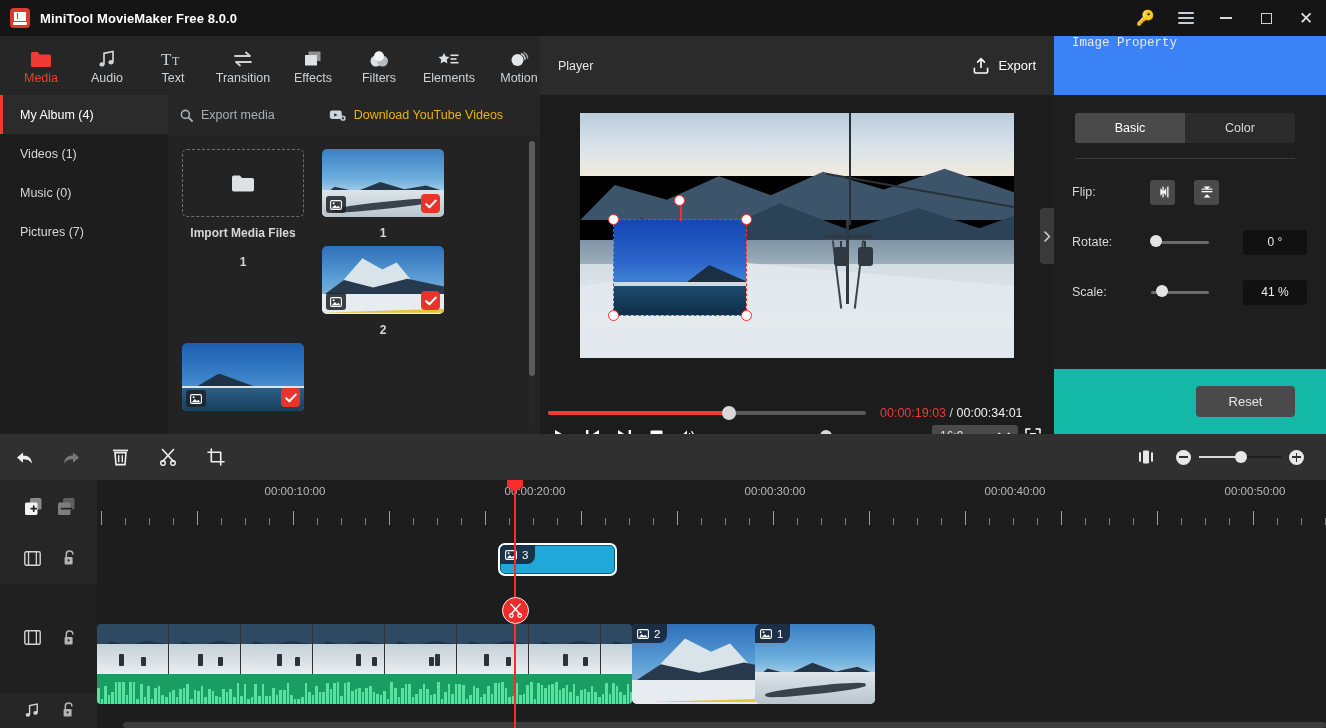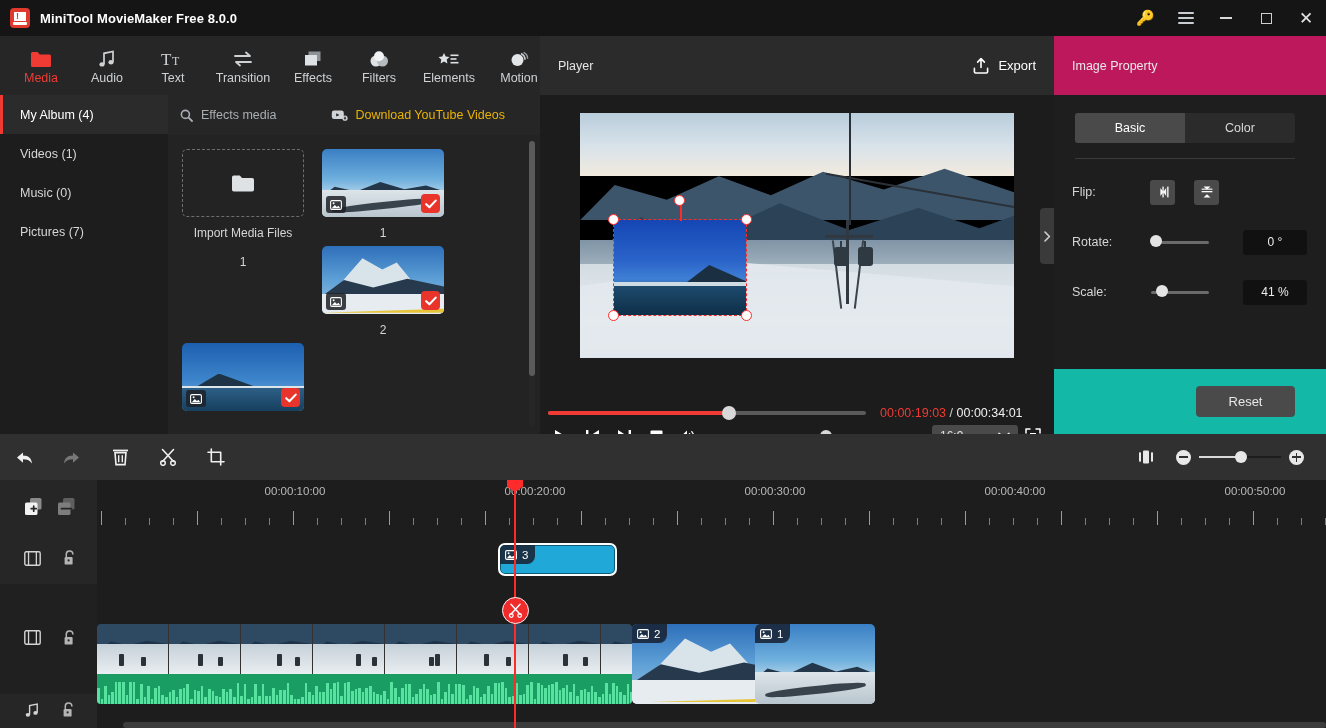--- a/index.html
+++ b/index.html
@@ -81,21 +81,21 @@
   }
   .searchbox{ display:flex; align-items:center; gap:8px; margin-left:12px; cursor:text;}
   .searchbox .txt{ color:#a9aeb3; font-size:12.5px;}
   .dlyt{ display:flex; align-items:center; gap:8px; margin-left:54px; cursor:default;}
   .dlyt .txt{ color:#eab308; font-size:12.5px;}
   .mediagrid{
     position:absolute; left:0; top:40px; width:372px; height:299px;
     padding:14px 14px 0 14px; display:flex; flex-wrap:wrap; gap:0 18px;
     overflow:hidden; align-content:flex-start;
   }
-  .mcell{ width:122px; margin-bottom:2px; }
+  .mcell{ width:122px; margin-bottom:2px;font-weight:bold; }
   .importbox{
     width:122px;height:68px; border:1.5px dashed #6e6e6e; border-radius:5px;
     display:flex;align-items:center;justify-content:center; cursor:default;
   }
   .mcap{ text-align:center; font-size:12px; color:#d6d6d6; margin-top:9px; height:18px;}
   .thumb{
     width:122px;height:68px;border-radius:5px; position:relative; overflow:hidden;
     background:#111; cursor:default;
   }
   .thumb .inner{ position:absolute; left:0; top:0; width:100%; height:100%; }
@@ -233,21 +233,21 @@
     margin-left:auto; width:86px;height:23px;background:#4a4a4a;border-radius:3px;
     display:flex;align-items:center; padding:0 8px; font-size:12px; color:#e0e0e0; cursor:default;
   }
   .ratio .cv{ margin-left:auto; }
   .fsbtn{ width:30px;height:28px; display:flex;align-items:center;justify-content:center; margin-right:6px; cursor:default;}
 
   
   .rightpanel{
     position:absolute; left:1054px; top:36px; width:272px; height:398px; background:#1e1e1e;
   }
-  .rphdr{ height:59px; background:#be185d; display:flex; align-items:center; padding-left:18px;}
+  .rphdr{ height:59px; background:#3b82f6; display:flex; padding-left:18px;font-family:Liberation Mono, monospace;}
   .rphdr .t{ font-size:12.5px; color:#e8e8e8;}
   .rpbody{ position:absolute; left:0; top:59px; width:272px; height:274px; padding:18px 18px 0 18px;}
   .segwrap{ display:flex; width:220px; height:30px; background:#2b2b2b; border-radius:3px; overflow:hidden; margin-left:3px;}
   .seg{ flex:1; display:flex;align-items:center;justify-content:center; font-size:12.5px; color:#d8d8d8; cursor:default;}
   .seg.on{ background:#4a4a4a; color:#fff;}
   .divider{ width:220px; height:1px; background:#3b3b3b; margin:15px 0 0 3px;}
   .prow{ display:flex; align-items:center; height:34px; margin-top:16px; }
   .plabel{ width:78px; font-size:12.5px; color:#d6d6d6;}
   .flipbtn{ width:25px;height:25px;background:#4a4a4a;border-radius:3px;
     display:flex;align-items:center;justify-content:center; cursor:default;}
@@ -465,21 +465,21 @@
       </div>
   </div>
 
   <div class="mediapanel">
     <div class="mediatop">
       <div class="searchbox">
         <svg width="13" height="13" viewBox="0 0 13 13">
             <circle cx="5.4" cy="5.4" r="4" stroke="#a9aeb3" stroke-width="1.6" fill="none"></circle>
             <path d="M8.6 8.6L12 12" stroke="#a9aeb3" stroke-width="1.8" stroke-linecap="round"></path>
           </svg>
-        <span class="txt">Effects media</span>
+        <span class="txt">Export media</span>
       </div>
       <div class="dlyt">
         <svg width="17" height="13" viewBox="0 0 17 13">
             <rect x="0.8" y="1.5" width="12" height="8.6" rx="2.4" fill="#cfd4d8"></rect>
             <path d="M5.2 4.2l3.3 1.7-3.3 1.7z" fill="#262626"></path>
             <circle cx="14" cy="9.2" r="2.6" fill="#cfd4d8"></circle>
             <path d="M14 7.6v3M12.8 9.2h2.4" stroke="#262626" stroke-width="1"></path>
           </svg>
         <span class="txt">Download YouTube Videos</span>
       </div>

